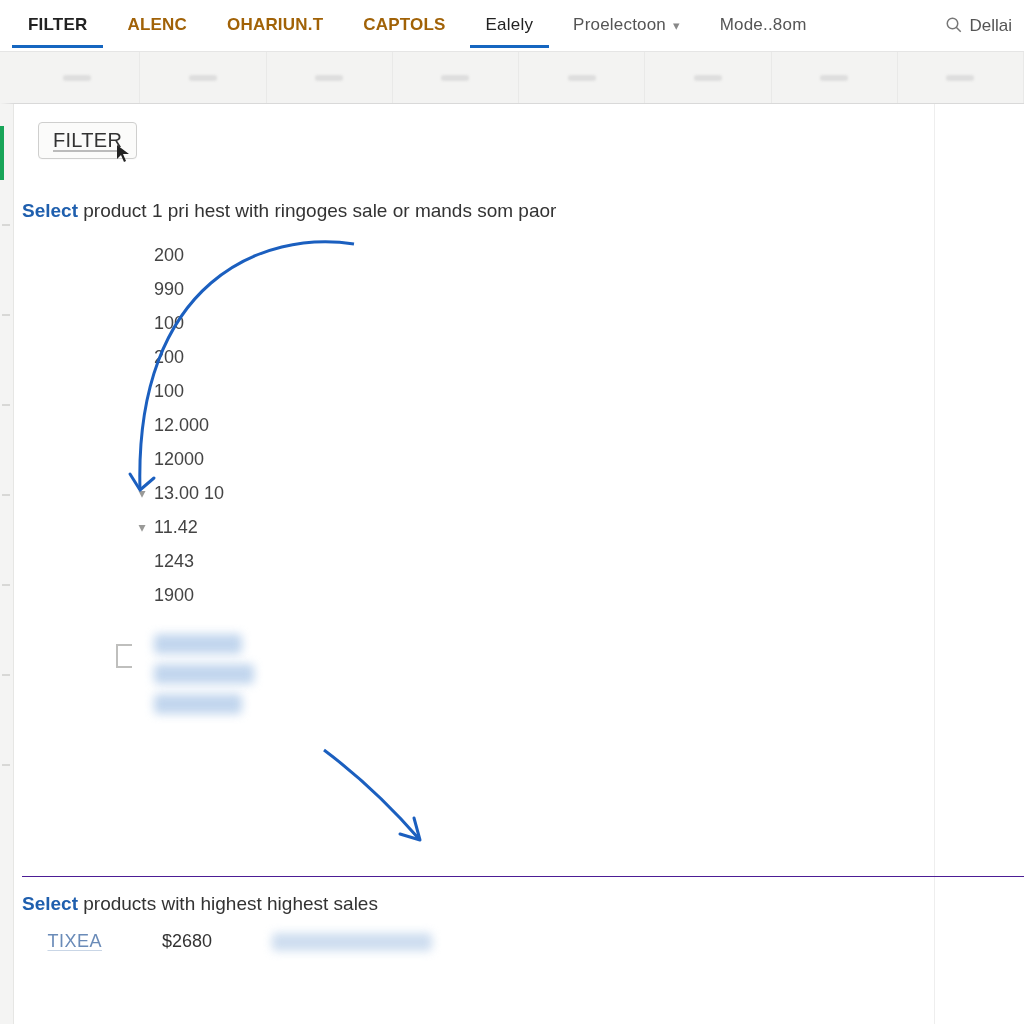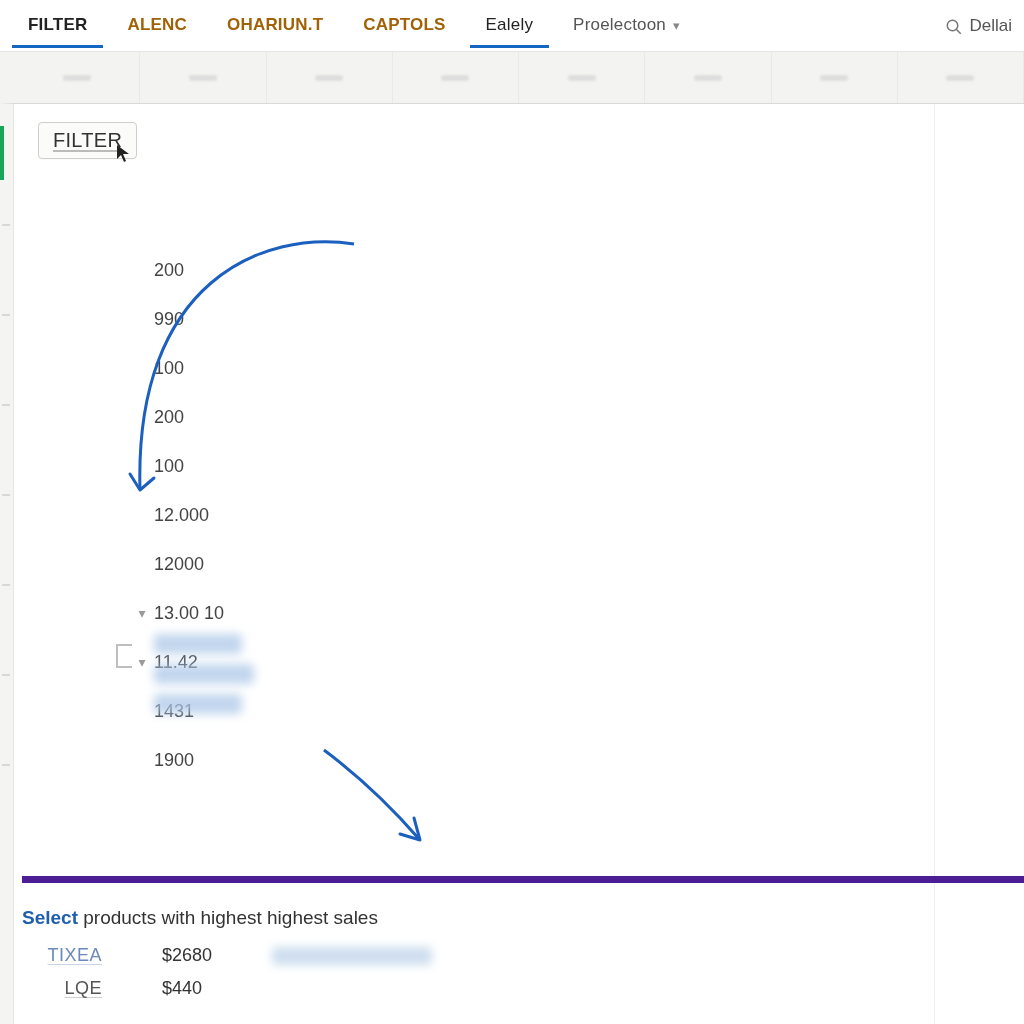--- a/index.html
+++ b/index.html
@@ -28,21 +28,21 @@
     cursor: pointer;
     letter-spacing: .2px;
     border-bottom: 3px solid transparent;
     white-space: nowrap;
   }
   .tab.light { font-weight: 400; color: #555; }
   .tab.active { border-bottom-color: #1566c0; color: #222; }
   .tab-chevron { font-size: 13px; color: #888; margin-left: 2px; }
   .spacer { flex: 1; }
   .search-area {
-    display: flex; align-items: flex-end; gap: 6px;
+    display: flex; align-items: flex-start; gap: 6px;
     color: #666; font-size: 17px; padding-right: 0;
   }
   .search-icon { width: 18px; height: 18px; stroke: #777; fill: none; stroke-width: 2; }
   .search-text { color: #555; }
 
   .ruler {
     height: 52px;
     background: #f3f3f2;
     border-bottom: 1px solid #d9d9d9;
     border-left: 14px solid #f3f3f2;
@@ -116,21 +116,21 @@
     font-size: 19px; color: #333;
   }
   .select-kw { font-weight: 700; color: #1f5fae; }
   .select-1 { top: 96px; }
 
   .num-list {
     position:absolute; left: 140px; top: 134px;
     font-size: 18px; color: #444;
     line-height: 34px;
   }
-  .num-row { display:flex; align-items:center; gap:6px; margin-left:-18px; padding-left:18px;margin-top:15px; }
+  .num-row { display:flex; align-items:center; gap:6px; margin-left:-18px; padding-left:18px; }
   .row-chevron {
     width: 12px; color:#9a9a98; font-size: 14px; display:inline-block;
     text-align:center; margin-left:-18px;
   }
 
   .blur-block {
     position:absolute; left: 140px; top: 530px;
     display:flex; flex-direction:column; gap:10px;
   }
   .blur-item {
@@ -144,22 +144,22 @@
     width: 16px; height: 24px;
     border-left: 2px solid #bfbfbd;
     border-top: 2px solid #bfbfbd;
     border-bottom: 2px solid #bfbfbd;
   }
 
   svg.arrow { position:absolute; pointer-events:none; }
 
   .results {
     position:absolute; left: 8px; right:0; top: 772px;
-    border-top: 7px solid #4c1d95;
-    padding-top: 20px;
+    border-top: 1px solid #4c1d95;
+    padding-top: 12px;
   }
   .results .select-line { position: static; margin: 4px 0 10px 0; }
   .result-row {
     display:flex; align-items:center; gap: 60px;
     padding: 6px 0; font-size: 18px; text-align: right;
   }
   .result-label {
     width: 80px; color: #6a8bb8; letter-spacing:.5px;
     text-decoration: underline; text-decoration-color:#c9d6e6;
     text-underline-offset: 3px;
@@ -177,20 +177,21 @@
 <div class="topbar">
   <div class="tab active">FILTER</div>
   <div class="tab">ALENC</div>
   <div class="tab">OHARIUN.T</div>
   <div class="tab">CAPTOLS</div>
   <div class="tab light active">Ealely</div>
   <div class="tab light">
     <span>Proelectoon</span>
     <span class="tab-chevron">▾</span>
   </div>
+  <div class="tab light">Mode..8om</div>
   <div class="spacer"></div>
   <div class="search-area">
     <svg class="search-icon" viewBox="0 0 24 24">
       <circle cx="10" cy="10" r="7"></circle>
       <line x1="15" y1="15" x2="21" y2="21"></line>
     </svg>
     <span class="search-text">Dellai</span>
   </div>
 </div>
 
@@ -238,20 +239,23 @@
   <div class="content">
     <div class="vline"></div>
 
     <div class="filter-chip">FILTER</div>
     <div class="cursor">
       <svg viewBox="0 0 14 20">
           <path d="M1 1 L1 15 L5 11 L8 18 L10 17 L7 10 L13 10 Z" fill="#222"></path>
         </svg>
     </div>
 
+    <div class="select-line select-1">
+      <span class="select-kw">Select</span><span> product 1 pri hest with ringoges sale or mands som paor</span>
+    </div>
 
     <div class="num-list">
       <div class="num-row">
           <span>200</span>
         </div>
       <div class="num-row">
           <span>990</span>
         </div>
       <div class="num-row">
           <span>100</span>
@@ -270,21 +274,21 @@
         </div>
       <div class="num-row">
           <span class="row-chevron">▾</span>
           <span>13.00 10</span>
         </div>
       <div class="num-row">
           <span class="row-chevron">▾</span>
           <span>11.42</span>
         </div>
       <div class="num-row">
-          <span>1431</span>
+          <span>1243</span>
         </div>
       <div class="num-row">
           <span>1900</span>
         </div>
     </div>
 
     <div class="bracket"></div>
     <div class="blur-block">
       <div class="blur-item"></div>
       <div class="blur-item" style="width:100px"></div>
@@ -303,20 +307,16 @@
 
     <div class="results">
       <div class="select-line">
         <span class="select-kw">Select</span><span> products with highest highest sales</span>
       </div>
       <div class="result-row">
         <span class="result-label">TIXEA</span>
         <span class="result-val">$2680</span>
         <span class="result-blur"></span>
       </div>
-      <div class="result-row">
-        <span class="result-label dim">LQE</span>
-        <span class="result-val">$440</span>
-      </div>
     </div>
 
   </div>
 </div>
 
 </body></html>

